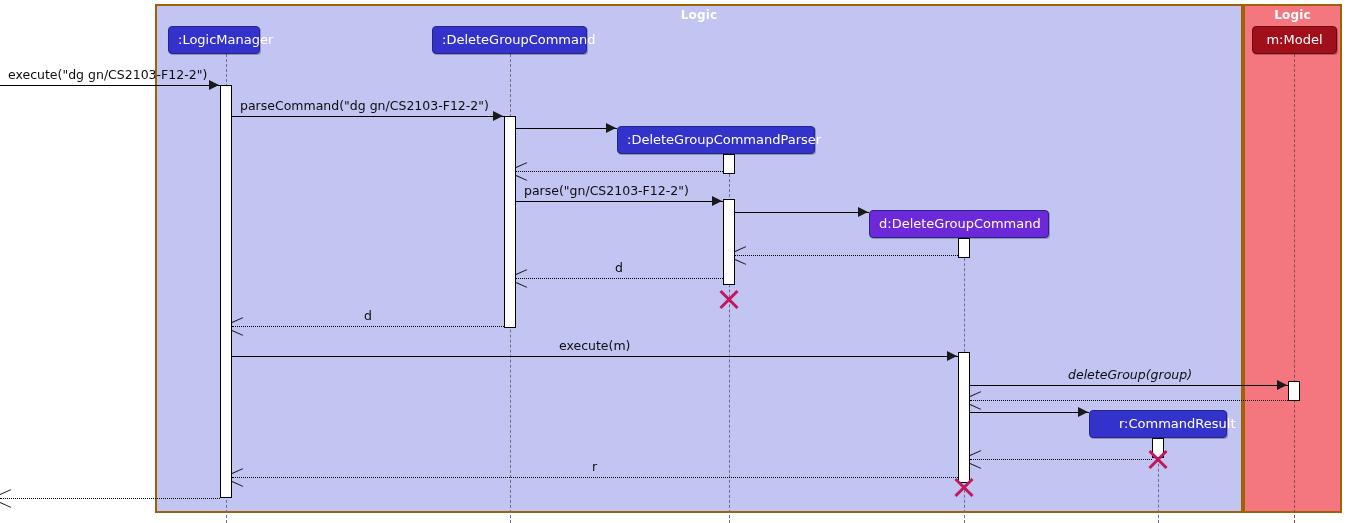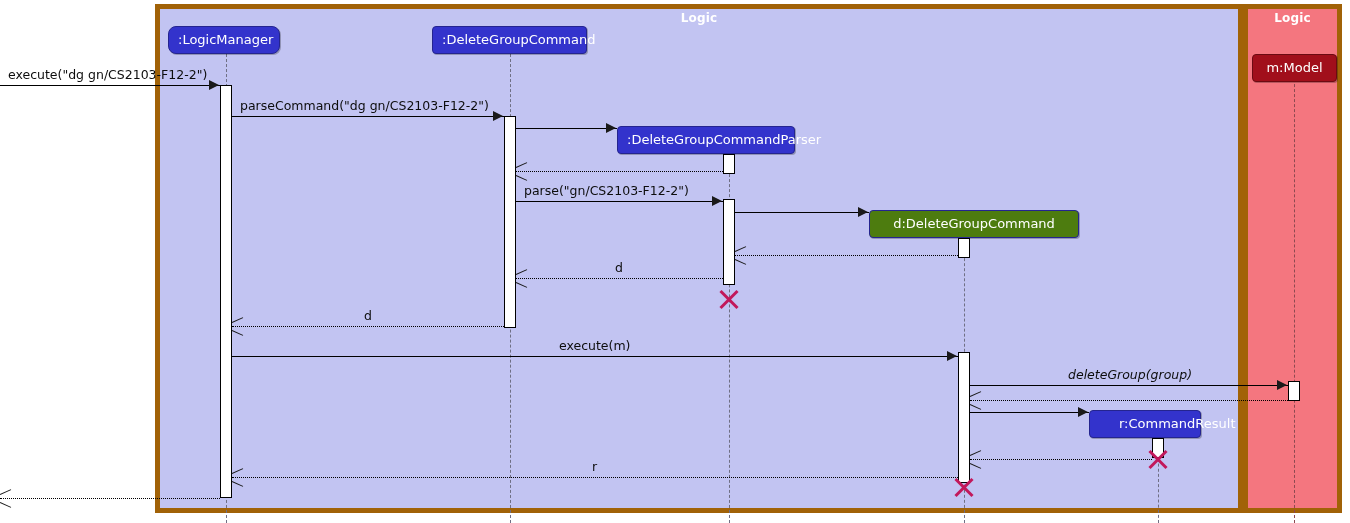--- a/index.html
+++ b/index.html
@@ -15,21 +15,21 @@
     width: 1350px;
     height: 523px;
     background: #ffffff;
     overflow: hidden;
   }
 
   
   .pkg {
     position: absolute;
     box-sizing: border-box;
-    border: 5px solid #a16207;
+    border: 2px solid #a16207;
   }
   .pkg-logic {
     background: #c2c4f2;
   }
   .pkg-model {
     background: #f4767f;
   }
   .pkg-title {
     position: absolute;
     top: 2px;
@@ -219,25 +219,25 @@
       <div class="activation" style="left: 220px; top: 85px; height: 413px;"></div>
       <div class="activation" style="left: 504px; top: 116px; height: 212px;"></div>
       <div class="activation" style="left: 723px; top: 154px; height: 20px;"></div>
       <div class="activation" style="left: 723px; top: 199px; height: 86px;"></div>
       <div class="activation" style="left: 958px; top: 238px; height: 20px;"></div>
       <div class="activation" style="left: 958px; top: 352px; height: 131px;"></div>
       <div class="activation" style="left: 1152px; top: 438px; height: 20px;"></div>
       <div class="activation" style="left: 1288px; top: 381px; height: 20px;"></div>
     </div>
   <div id="layer-participants">
-      <div class="participant" style="left: 168px; top: 26px; width: 112px; background: rgb(51, 51, 204); border-radius: 8px;">:LogicManager</div>
+      <div class="participant" style="left: 168px; top: 26px; width: 92px; background: rgb(51, 51, 204);">:LogicManager</div>
       <div class="participant" style="left: 432px; top: 26px; width: 155px; background: rgb(51, 51, 204);">:DeleteGroupCommand</div>
-      <div class="participant" style="left: 617px; top: 126px; width: 178px; background: rgb(51, 51, 204);">:DeleteGroupCommandParser</div>
-      <div class="participant" style="left: 869px; top: 210px; width: 210px; background: #4d7c0f;">d:DeleteGroupCommand</div>
-      <div class="participant" style="left: 1089px; top: 410px; width: 112px; background: rgb(51, 51, 204); padding-left: 29px;">r:CommandResult</div>
-      <div class="participant model-p" style="left: 1252px; top: 26px; width: 85px; background: rgb(161, 15, 27); margin-top: 28px;">m:Model</div>
+      <div class="participant" style="left: 617px; top: 126px; width: 198px; background: rgb(51, 51, 204);">:DeleteGroupCommandParser</div>
+      <div class="participant" style="left: 869px; top: 210px; width: 180px; background: #6d28d9;">d:DeleteGroupCommand</div>
+      <div class="participant" style="left: 1089px; top: 410px; width: 138px; background: rgb(51, 51, 204); padding-left: 29px;">r:CommandResult</div>
+      <div class="participant model-p" style="left: 1252px; top: 26px; width: 85px; background: rgb(161, 15, 27);">m:Model</div>
     </div>
   <div id="layer-destroy">
       <div class="destroy" style="left: 718px; top: 287px;"></div>
       <div class="destroy" style="left: 953px; top: 475px;"></div>
       <div class="destroy" style="left: 1147px; top: 447px;"></div>
     </div>
 </div>
 
 </body></html>

